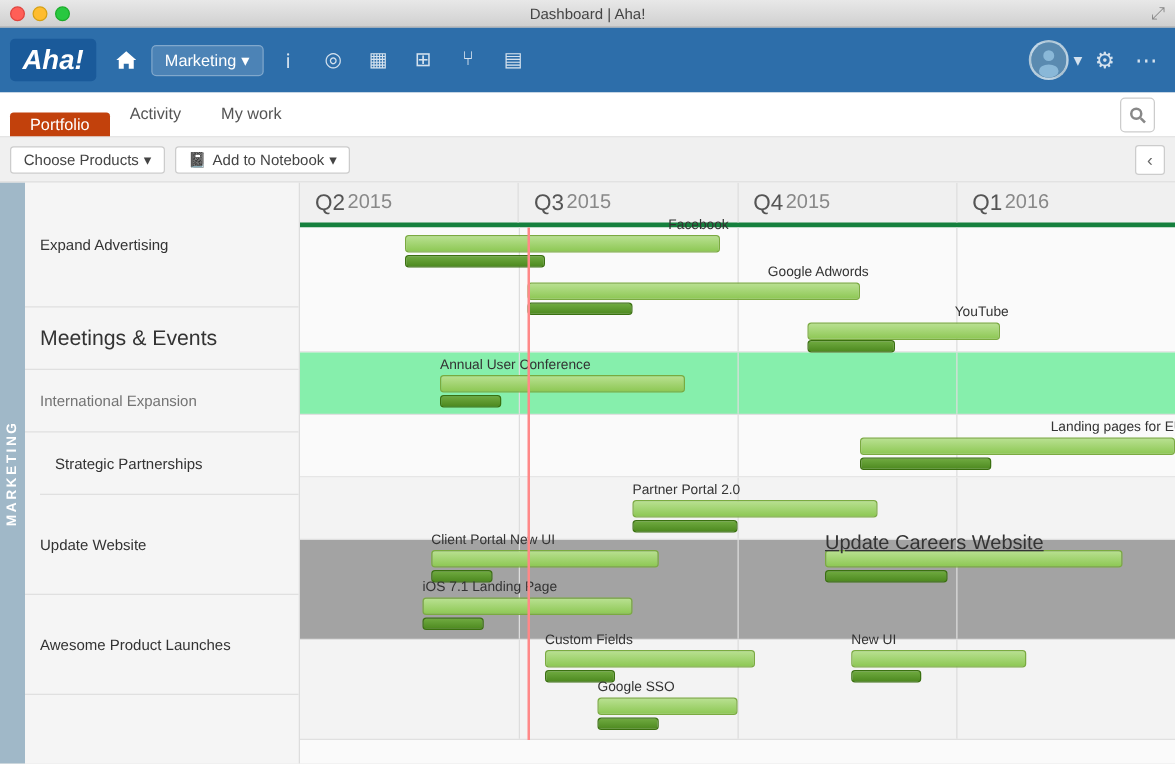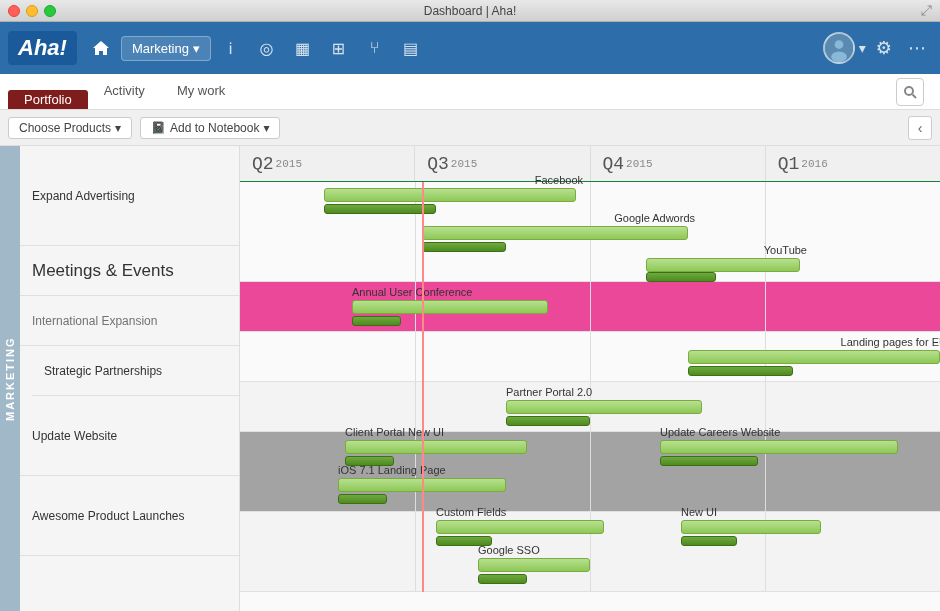--- a/index.html
+++ b/index.html
@@ -103,21 +103,21 @@
     .subnav-tab {
       padding: 0 16px;
       display: flex;
       align-items: center;
       font-size: 13px;
       color: #555;
       cursor: pointer;
       border-bottom: 2px solid transparent;
     }
     .subnav-tab.active {
-      background: #7f1d1d;
+      background: #c2410c;
       color: #fff;
       border-radius: 3px 3px 0 0;
       border-bottom: none;
       margin-top: 16px;
     }
     .subnav-search {
       margin-left: auto;
       display: flex;
       align-items: center;
       padding-right: 8px;
@@ -214,35 +214,34 @@
       flex: 1;
       overflow: hidden;
       position: relative;
       background: #fafafa;
     }
 
     
     .quarter-header {
       display: flex;
       height: 36px;
-      border-bottom: 1px solid #15803d;
+      border-bottom: 4px solid #15803d;
       background: #f0f0f0;
-      font-family: Liberation Mono, monospace;
     }
     .quarter-cell {
       flex: 1;
       display: flex;
       align-items: center;
       padding-left: 12px;
       font-size: 14px;
       color: #555;
       border-right: 1px solid #ddd;
     }
     .quarter-cell .q-num { font-size: 18px; font-weight: 300; margin-right: 2px; }
-    .quarter-cell .q-year { font-size: 11px; color: #888; }
+    .quarter-cell .q-year { font-size: 16px; color: #888; }
 
     
     .gantt-rows {
       position: relative;
     }
   </style>
 </head>
 <body>
 
 <div class="titlebar">
@@ -383,21 +382,21 @@
           <div style="position: absolute; top: 6px; left: 12%; width: 36%; height: 14px; background: linear-gradient(rgb(184, 224, 144), rgb(142, 200, 85)); border: 1px solid rgb(122, 170, 64); border-radius: 3px; z-index: 5;"></div>
           <span style="position: absolute; font-size: 11px; color: rgb(51, 51, 51); white-space: nowrap; z-index: 6; top: -8px; left: auto; right: 51%;">Facebook</span>
           <div style="position: absolute; top: 22px; left: 12%; width: 16%; height: 10px; background: linear-gradient(rgb(111, 170, 64), rgb(78, 138, 32)); border: 1px solid rgb(58, 112, 16); border-radius: 3px; z-index: 5;"></div>
           <div style="position: absolute; top: 44px; left: 26%; width: 38%; height: 14px; background: linear-gradient(rgb(184, 224, 144), rgb(142, 200, 85)); border: 1px solid rgb(122, 170, 64); border-radius: 3px; z-index: 5;"></div>
           <span style="position: absolute; font-size: 11px; color: rgb(51, 51, 51); white-space: nowrap; z-index: 6; top: 30px; left: auto; right: 35%;">Google Adwords</span>
           <div style="position: absolute; top: 60px; left: 26%; width: 12%; height: 10px; background: linear-gradient(rgb(111, 170, 64), rgb(78, 138, 32)); border: 1px solid rgb(58, 112, 16); border-radius: 3px; z-index: 5;"></div>
           <div style="position: absolute; top: 76px; left: 58%; width: 22%; height: 14px; background: linear-gradient(rgb(184, 224, 144), rgb(142, 200, 85)); border: 1px solid rgb(122, 170, 64); border-radius: 3px; z-index: 5;"></div>
           <span style="position: absolute; font-size: 11px; color: rgb(51, 51, 51); white-space: nowrap; z-index: 6; top: 62px; left: auto; right: 19%;">YouTube</span>
           <div style="position: absolute; top: 90px; left: 58%; width: 10%; height: 10px; background: linear-gradient(rgb(111, 170, 64), rgb(78, 138, 32)); border: 1px solid rgb(58, 112, 16); border-radius: 3px; z-index: 5;"></div>
         </div>
-        <div style="position: relative; height: 50px; border-bottom: 1px solid rgb(224, 224, 224); background: #ec4899; overflow: visible;">
+        <div style="position: relative; height: 50px; border-bottom: 1px solid rgb(224, 224, 224); background: #86efac; overflow: visible;">
           <div style="position: absolute; top: 0px; bottom: 0px; left: 25%; width: 1px; background: rgb(221, 221, 221); pointer-events: none;"></div>
           <div style="position: absolute; top: 0px; bottom: 0px; left: 50%; width: 1px; background: rgb(221, 221, 221); pointer-events: none;"></div>
           <div style="position: absolute; top: 0px; bottom: 0px; left: 75%; width: 1px; background: rgb(221, 221, 221); pointer-events: none;"></div>
           <div style="position: absolute; top: 18px; left: 16%; width: 28%; height: 14px; background: linear-gradient(rgb(184, 224, 144), rgb(142, 200, 85)); border: 1px solid rgb(122, 170, 64); border-radius: 3px; z-index: 5;"></div>
           <span style="position: absolute; font-size: 11px; color: rgb(51, 51, 51); white-space: nowrap; z-index: 6; top: 4px; left: 16%;">Annual User Conference</span>
           <div style="position: absolute; top: 34px; left: 16%; width: 7%; height: 10px; background: linear-gradient(rgb(111, 170, 64), rgb(78, 138, 32)); border: 1px solid rgb(58, 112, 16); border-radius: 3px; z-index: 5;"></div>
         </div>
         <div style="position: relative; height: 50px; border-bottom: 1px solid rgb(224, 224, 224); background: rgb(250, 250, 250); overflow: visible;">
           <div style="position: absolute; top: 0px; bottom: 0px; left: 25%; width: 1px; background: rgb(221, 221, 221); pointer-events: none;"></div>
           <div style="position: absolute; top: 0px; bottom: 0px; left: 50%; width: 1px; background: rgb(221, 221, 221); pointer-events: none;"></div>
@@ -415,21 +414,21 @@
           <div style="position: absolute; top: 34px; left: 38%; width: 12%; height: 10px; background: linear-gradient(rgb(111, 170, 64), rgb(78, 138, 32)); border: 1px solid rgb(58, 112, 16); border-radius: 3px; z-index: 5;"></div>
         </div>
         <div style="position: relative; height: 80px; border-bottom: 1px solid rgb(224, 224, 224); background: #a3a3a3; overflow: visible;">
           <div style="position: absolute; top: 0px; bottom: 0px; left: 25%; width: 1px; background: rgb(221, 221, 221); pointer-events: none;"></div>
           <div style="position: absolute; top: 0px; bottom: 0px; left: 50%; width: 1px; background: rgb(221, 221, 221); pointer-events: none;"></div>
           <div style="position: absolute; top: 0px; bottom: 0px; left: 75%; width: 1px; background: rgb(221, 221, 221); pointer-events: none;"></div>
           <div style="position: absolute; top: 8px; left: 15%; width: 26%; height: 14px; background: linear-gradient(rgb(184, 224, 144), rgb(142, 200, 85)); border: 1px solid rgb(122, 170, 64); border-radius: 3px; z-index: 5;"></div>
           <span style="position: absolute; font-size: 11px; color: rgb(51, 51, 51); white-space: nowrap; z-index: 6; top: -6px; left: 15%;">Client Portal New UI</span>
           <div style="position: absolute; top: 24px; left: 15%; width: 7%; height: 10px; background: linear-gradient(rgb(111, 170, 64), rgb(78, 138, 32)); border: 1px solid rgb(58, 112, 16); border-radius: 3px; z-index: 5;"></div>
           <div style="position: absolute; top: 8px; left: 60%; width: 34%; height: 14px; background: linear-gradient(rgb(184, 224, 144), rgb(142, 200, 85)); border: 1px solid rgb(122, 170, 64); border-radius: 3px; z-index: 5;"></div>
-          <span style="position: absolute; font-size: 11px; color: rgb(51, 51, 51); white-space: nowrap; z-index: 6; top: -6px; left: 60%;">Update Careers Website</span>
+          <span style="position: absolute; font-size: 16px; color: rgb(51, 51, 51); white-space: nowrap; z-index: 6; top: -6px; left: 60%; text-decoration: underline;">Update Careers Website</span>
           <div style="position: absolute; top: 24px; left: 60%; width: 14%; height: 10px; background: linear-gradient(rgb(111, 170, 64), rgb(78, 138, 32)); border: 1px solid rgb(58, 112, 16); border-radius: 3px; z-index: 5;"></div>
           <div style="position: absolute; top: 46px; left: 14%; width: 24%; height: 14px; background: linear-gradient(rgb(184, 224, 144), rgb(142, 200, 85)); border: 1px solid rgb(122, 170, 64); border-radius: 3px; z-index: 5;"></div>
           <span style="position: absolute; font-size: 11px; color: rgb(51, 51, 51); white-space: nowrap; z-index: 6; top: 32px; left: 14%;">iOS 7.1 Landing Page</span>
           <div style="position: absolute; top: 62px; left: 14%; width: 7%; height: 10px; background: linear-gradient(rgb(111, 170, 64), rgb(78, 138, 32)); border: 1px solid rgb(58, 112, 16); border-radius: 3px; z-index: 5;"></div>
         </div>
         <div style="position: relative; height: 80px; border-bottom: 1px solid rgb(224, 224, 224); background: rgb(243, 243, 243); overflow: visible;">
           <div style="position: absolute; top: 0px; bottom: 0px; left: 25%; width: 1px; background: rgb(221, 221, 221); pointer-events: none;"></div>
           <div style="position: absolute; top: 0px; bottom: 0px; left: 50%; width: 1px; background: rgb(221, 221, 221); pointer-events: none;"></div>
           <div style="position: absolute; top: 0px; bottom: 0px; left: 75%; width: 1px; background: rgb(221, 221, 221); pointer-events: none;"></div>
           <div style="position: absolute; top: 8px; left: 28%; width: 24%; height: 14px; background: linear-gradient(rgb(184, 224, 144), rgb(142, 200, 85)); border: 1px solid rgb(122, 170, 64); border-radius: 3px; z-index: 5;"></div>

